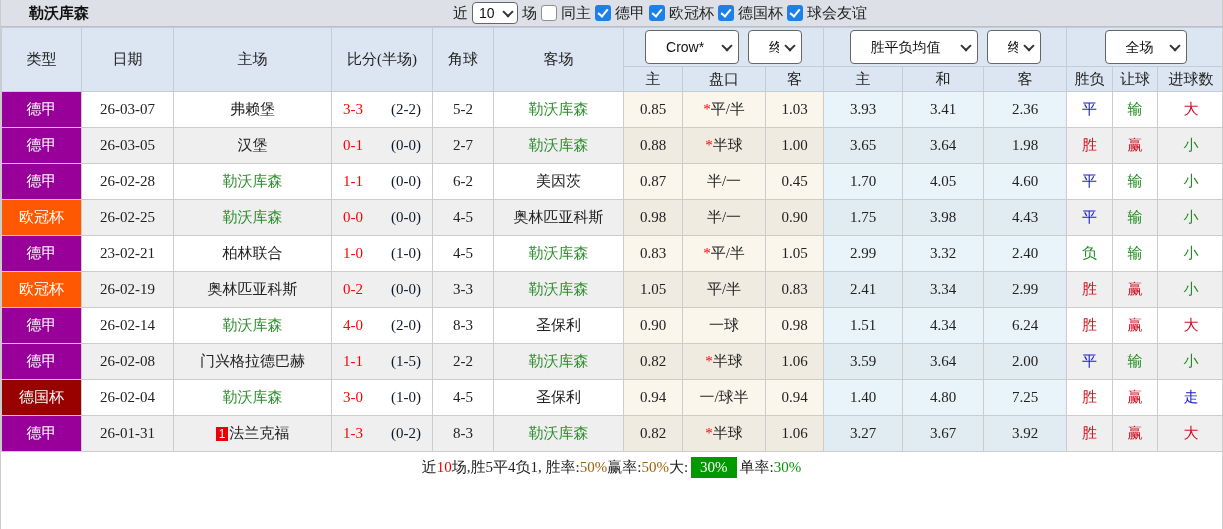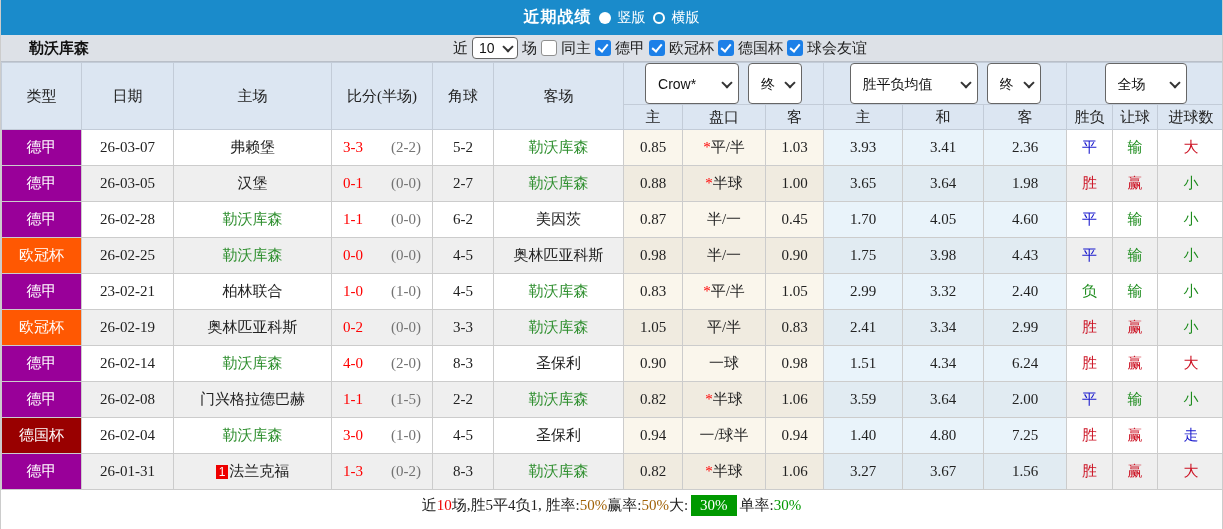--- a/index.html
+++ b/index.html
@@ -21,22 +21,22 @@
               font-family:"Liberation Serif", serif; font-size:15px; color:#222; }
   .cb { display:inline-block; width:16px; height:16px; border-radius:3px; position:relative; cursor:pointer; vertical-align:-3px; }
   .cb.on { background:#1c80e8; }
   .cb.on::after { content:""; position:absolute; left:5px; top:2px; width:4px; height:8px;
                   border-right:2px solid #fff; border-bottom:2px solid #fff; transform:rotate(40deg); }
   .cb.off { background:#fff; border:1px solid #909090; }
 
   
   .sel { position:relative; display:inline-block; }
   .sel select { appearance:none; -webkit-appearance:none; -moz-appearance:none;
-    height:41px; border:1px solid #666; border-radius:4px; background:#fff;
-    font:14px "Liberation Sans", sans-serif; color:#111; padding:0 22px 0 12px; cursor:pointer; }
+    height:34px; border:1px solid #666; border-radius:4px; background:#fff;
+    font:14px "Liberation Sans", sans-serif; color:#111; padding:0 22px 0 20px; cursor:pointer; }
   .sel::after { content:""; position:absolute; right:8px; top:50%; width:6px; height:6px;
     border-right:2px solid #333; border-bottom:2px solid #333;
     transform:translateY(-65%) rotate(45deg); pointer-events:none; }
   .sel.small select { padding:0 18px 0 6px; }
   .sel.small::after { right:6px; }
   .w-recent select { width:46px; height:22px; }
   .w-crow select { width:94px; }
   .w-end select { width:54px; }
   .w-avg select { width:128px; }
   .w-full select { width:82px; }
@@ -54,21 +54,21 @@
   td.crow { background:#faf6ec; }
   tbody tr:nth-child(even) td.crow { background:#f0ebe0; }
   td.avg { background:#e9f3fa; }
   tbody tr:nth-child(even) td.avg { background:#e1ebf2; }
   td.purple  { background:#990099 !important; color:#fff; }
   td.orange  { background:#ff5802 !important; color:#fff; }
   td.darkred { background:#990000 !important; color:#fff; }
   .green { color:#2f8f2f; }
   .k { color:#222; }
   .sc { color:#ff0000; }
-  .half { color:#737373;margin-left:28px; }
+  .half { color:#0f172a;margin-left:28px; }
   .star { color:#ff0000; }
   td.red { color:#cc1122; }
   td.green { color:#1d8c1d; }
   td.blue { color:#1414cc; }
   .rank { background:#ee0000; color:#fff; font-size:12px; padding:0 3px; margin-right:1px; font-family:"Liberation Sans",sans-serif; }
   .rank:empty { display:none; }
 
   
   .summary { height:31px; background:#fff; display:flex; align-items:center; justify-content:center;
              font-family:"Liberation Serif", serif; font-size:15px; }
@@ -76,27 +76,20 @@
   .sg-red { color:#ee0000; }
   .sg-blue { color:#a16207; }
   .sg-green { color:#009900; }
   .sg-box { background:#009900; color:#fff; padding:2px 9px; margin:0 3px; }
 </style>
 </head>
 <body>
 
 <div class="app">
 
-  <div class="titlebar">
-    <span class="main-title">近期战绩</span>
-    <span class="rad on"></span>
-    <span class="rad-label">竖版</span>
-    <span class="rad off"></span>
-    <span class="rad-label">横版</span>
-  </div>
 
   <div class="filterbar">
     <span class="team-label">勒沃库森</span>
     <div class="controls">
       <span>近</span>
       <span class="sel small w-recent"><select><option>10</option></select></span>
       <span>场</span>
       <span class="cb off"></span>
       <span>同主</span>
       <span class="cb on"></span>
@@ -325,21 +318,21 @@
         <td>26-01-31</td>
         <td><span class="rank">1</span><span class="k">法兰克福</span></td>
         <td><span class="sc">1-3</span><span class="half">(0-2)</span></td>
         <td>8-3</td>
         <td><span class="green">勒沃库森</span></td>
         <td class="crow">0.82</td>
         <td class="crow"><span class="star">*</span><span class="k">半球</span></td>
         <td class="crow">1.06</td>
         <td class="avg">3.27</td>
         <td class="avg">3.67</td>
-        <td class="avg">1.56</td>
+        <td class="avg">3.92</td>
         <td class="red">胜</td>
         <td class="red">赢</td>
         <td class="red">大</td>
       </tr>
     </tbody>
   </table>
 
   <div class="summary">
     <span class="sg-k">近</span>
     <span class="sg-red">10</span>

